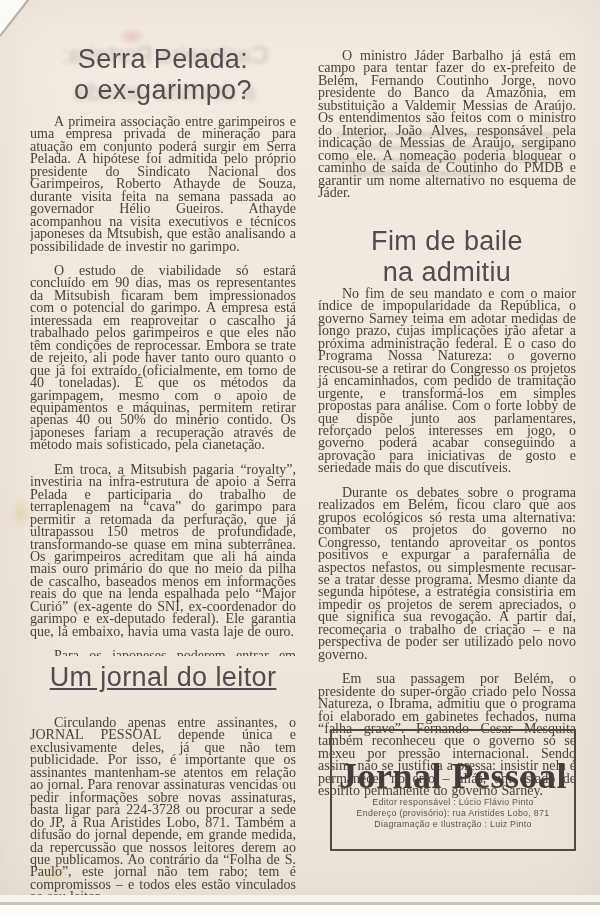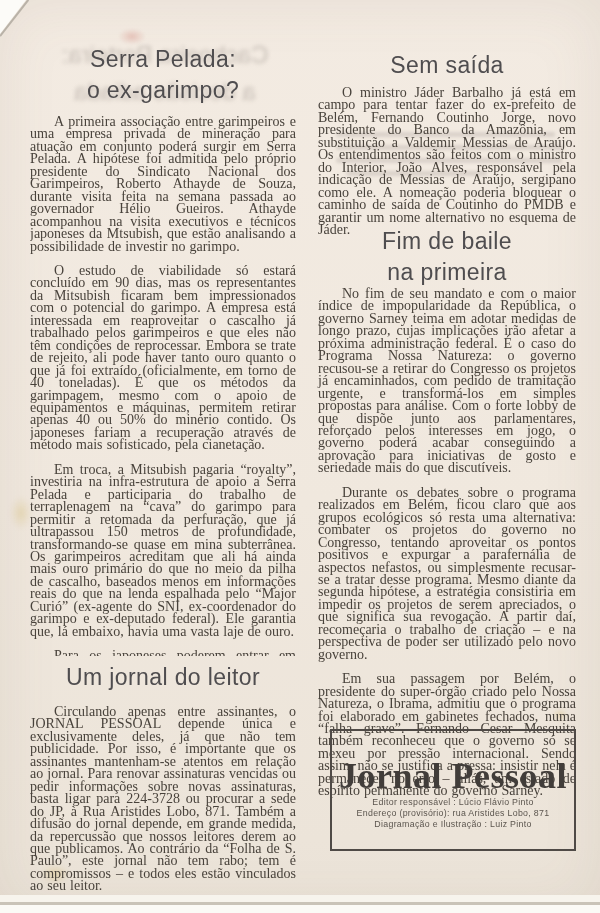--- a/index.html
+++ b/index.html
@@ -13,24 +13,24 @@
   .col{position:absolute;top:0;}
   .col-left{left:30px;width:266px;}
   .col-right{left:318px;width:258px;}
   article{position:absolute;left:0;width:100%;}
   .a-l1{top:44px;height:612px;overflow:hidden;}
   .a-l2{top:662px;}
   .a-r1{top:50px;}
   .a-r2{top:226px;}
   h1.headline{
     font-family:"Liberation Sans", sans-serif;font-weight:500;color:#4f4d4f;
-    font-size:23px;line-height:31px;text-align:center;margin:0;letter-spacing:.4px;
+    font-size:27px;line-height:31px;text-align:center;margin:0;letter-spacing:.4px;
   }
   .a-l1 h1{margin-bottom:10px;}
-  .a-l2 h1{margin-bottom:13px;}
+  .a-l2 h1{margin-bottom:24px;text-decoration:underline;}
   .a-r1 h1{margin-bottom:6px;}
   .a-r2 h1{margin-bottom:0;}
   p.body{
     font-size:14px;line-height:12.45px;text-align:justify;text-indent:24px;
     margin:0 0 12px 0;word-spacing:.6px;color:#48423b;
   }
   
   .masthead-box{
     position:absolute;left:330px;top:729px;width:246px;height:122px;
     border:2px solid #4f4a46;box-sizing:border-box;text-align:center;
@@ -112,30 +112,27 @@
     <article class="a-l2">
       <h1 class="headline">
         <span>Um jornal do leitor</span>
       </h1>
       <p class="body">Circulando apenas entre assinantes, o JORNAL PESSOAL depende única e exclusivamente deles, já que não tem publicidade. Por isso, é importante que os assinantes mantenham-se atentos em relação ao jornal. Para renovar assinaturas vencidas ou pedir informações sobre novas assinaturas, basta ligar para 224-3728 ou procurar a sede do JP, à Rua Aristides Lobo, 871. Também a difusão do jornal depende, em grande medida, da repercussão que nossos leitores derem ao que publicamos. Ao contrário da “Folha de S. Paulo”, este jornal não tem rabo; tem é compromissos – e todos eles estão vinculados ao seu leitor.</p>
     </article>
   </div>
 
   <div class="col col-right">
     <article class="a-r1">
-      <h1 class="headline">
-        <span>Sem saída</span>
-      </h1>
       <p class="body">O ministro Jáder Barbalho já está em campo para tentar fazer do ex-prefeito de Belém, Fernando Coutinho Jorge, novo presidente do Banco da Amazônia, em substituição a Valdemir Messias de Araújo. Os entendimentos são feitos com o ministro do Interior, João Alves, responsável pela indicação de Messias de Araújo, sergipano como ele. A nomeação poderia bloquear o caminho de saída de Coutinho do PMDB e garantir um nome alternativo no esquema de Jáder.</p>
     </article>
 
     <article class="a-r2">
       <h1 class="headline">
         <span>Fim de baile</span><br>
-        <span>na primeira</span>
+        <span>na admitiu</span>
       </h1>
       <p class="body">No fim de seu mandato e com o maior índice de impopularidade da República, o governo Sarney teima em adotar medidas de longo prazo, cujas implicações irão afetar a próxima administração federal. É o caso do Programa Nossa Natureza: o governo recusou-se a retirar do Congresso os projetos já encaminhados, com pedido de tramitação urgente, e transformá-los em simples propostas para análise. Com o forte lobby de que dispõe junto aos parlamentares, reforçado pelos interesses em jogo, o governo poderá acabar conseguindo a aprovação para iniciativas de gosto e seriedade mais do que discutíveis.</p>
       <p class="body">Durante os debates sobre o programa realizados em Belém, ficou claro que aos grupos ecológicos só resta uma alternativa: combater os projetos do governo no Congresso, tentando aproveitar os pontos positivos e expurgar a parafernália de aspectos nefastos, ou simplesmente recusar-se a tratar desse programa. Mesmo diante da segunda hipótese, a estratégia consistiria em impedir os projetos de serem apreciados, o que significa sua revogação. A partir daí, recomeçaria o trabalho de criação – e na perspectiva de poder ser utilizado pelo novo governo.</p>
       <p class="body">Em sua passagem por Belém, o presidente do super-órgão criado pelo Nossa Natureza, o Ibrama, admitiu que o programa foi elaborado em gabinetes fechados, numa “falha grave”. Fernando Cesar Mesquita também reconheceu que o governo só se mexeu por pressão internacional. Sendo assim, não se justifica a pressa: insistir nela é permanecer no erro – aliás, um estado de espírito permanente do governo Sarney.</p>
     </article>
   </div>
 
   <div class="masthead-box">
     <div class="masthead-title">Jornal Pessoal</div>
     <div class="credit">Editor responsável : Lúcio Flávio Pinto</div>

